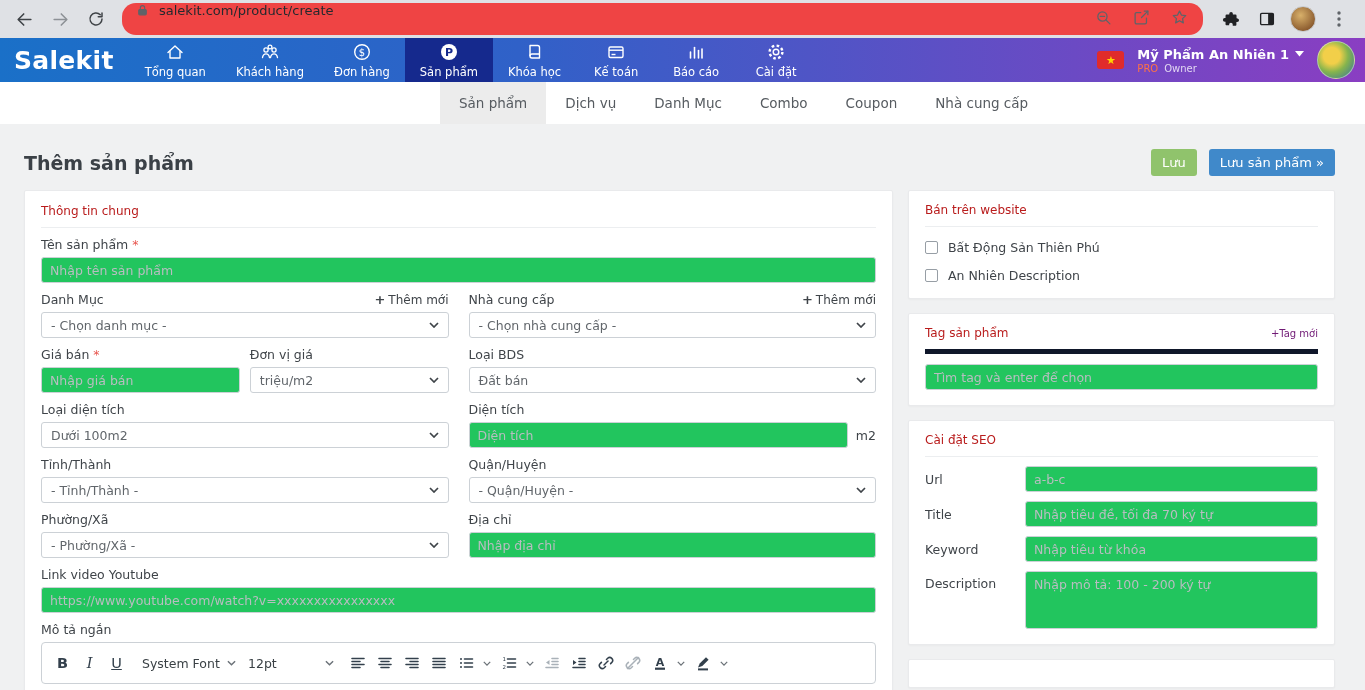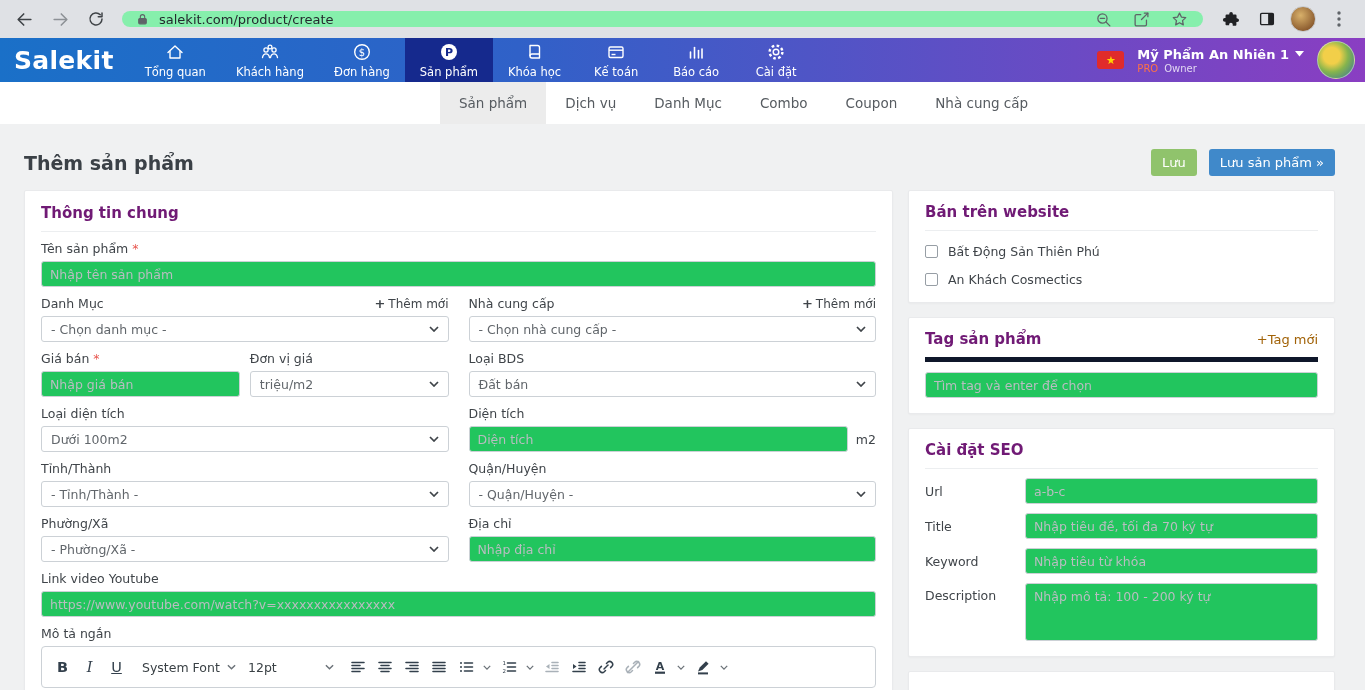--- a/index.html
+++ b/index.html
@@ -2,21 +2,21 @@
 <html><head>
 <meta charset="utf-8">
 <style>
   * { margin:0; padding:0; box-sizing:border-box; }
   html,body { width:1365px; height:690px; }
   body { font-family:"DejaVu Sans","Liberation Sans",sans-serif; background:#f0f1f2; overflow:hidden; }
 
   
   .browser { height:38px; background:#dfe1e5; display:flex; align-items:center; padding:0 10px 0 8px; gap:4px; }
   .b-btn { width:32px; height:32px; display:flex; align-items:center; justify-content:center; flex:0 0 auto; }
-  .omnibox { flex:1; height:16px; background:#86efac; border-radius:14px; display:flex; align-items:center; padding:0 10px 0 14px; gap:10px; margin:0 8px 0 6px; }
+  .omnibox { flex:1; height:32px; background:#ef4444; border-radius:14px; display:flex; padding:0 10px 0 14px; gap:10px; margin:0 8px 0 6px; }
   .omnibox .url { font-size:13px; color:#24292e; }
   .omni-spacer { flex:1; }
   .o-icon { width:28px; height:28px; display:flex; align-items:center; justify-content:center; color:#5f6368; }
   .chrome-avatar { width:26px; height:26px; border-radius:50%; background:radial-gradient(circle at 40% 35%, #d8b06a, #8a5a2e 75%); border:1px solid #c8cbcf; }
 
   
   .navbar { height:44px; background:linear-gradient(90deg,#1a70c8 0%, #3061c8 38%, #8a3ec2 100%); display:flex; align-items:stretch; color:#fff; }
   .logo { display:flex; align-items:center; padding:0 16px 0 14px; font-size:25px; font-weight:bold; letter-spacing:.3px; }
   .nav-items { display:flex; align-items:stretch; }
   .nav-item { display:flex; flex-direction:column; align-items:center; justify-content:center; gap:3px; padding:0 15px; min-width:80px; cursor:pointer; }
@@ -43,24 +43,24 @@
   .page-title { font-size:19px; font-weight:700; color:#3b4147; }
   .head-buttons { display:flex; gap:12px; }
   .btn { border-radius:3px; font-size:13px; padding:6px 11px; color:#fff; cursor:pointer; white-space:nowrap; }
   .btn-green { background:#90c36c; }
   .btn-blue { background:#4089ca; }
 
   .columns { display:flex; gap:15px; align-items:flex-start; }
   .main-card { flex:1; background:#fff; border:1px solid #e9eaec; border-radius:2px; padding:13px 16px 24px; box-shadow:0 1px 2px rgba(0,0,0,.03); }
   .aside { width:427px; display:flex; flex-direction:column; gap:14px; }
   .card { background:#fff; border:1px solid #e9eaec; border-radius:2px; padding:12px 16px 15px; box-shadow:0 1px 2px rgba(0,0,0,.03); }
-  .card-title { font-size:15px; color:#701a75; padding-bottom:9px; border-bottom:1px solid #eceef0;font-weight:bold; }
+  .card-title { font-size:12px; color:#b91c1c; padding-bottom:9px; border-bottom:1px solid #eceef0; }
   .card-title-row { display:flex; justify-content:space-between; align-items:baseline; border-bottom:5px solid #0f172a; padding-bottom:9px; }
   .card-title-row .card-title { border:none; padding:0; }
-  .add-tag { font-size:13px; color:#a16207; cursor:pointer; }
+  .add-tag { font-size:10px; color:#701a75; cursor:pointer; }
 
   .field { margin-top:8px; }
   .flabel { font-size:12.5px; line-height:17px; color:#3f4449; margin-bottom:4px; display:flex; align-items:center; }
   .req { color:#e8564f; margin-left:4px; }
   .label-row { display:flex; justify-content:space-between; align-items:center; margin-bottom:4px; }
   .add-link { font-size:12px; color:#3f4449; display:flex; align-items:center; gap:3px; cursor:pointer; }
   .add-link b { font-size:13px; line-height:1; }
 
   .input { height:26px; border:1px solid #ccd1d6; border-radius:3px; width:100%; padding:4px 8px; font-size:12.5px; color:#555; font-family:inherit; background:#22c55e; outline:none; }
   .input::placeholder { color:#b9bdc1; }
@@ -540,21 +540,21 @@
 
     <div class="aside">
       <div class="card">
         <div class="card-title">Bán trên website</div>
         <div class="chk-row">
           <span class="checkbox"></span>
           <span>Bất Động Sản Thiên Phú</span>
         </div>
         <div class="chk-row">
           <span class="checkbox"></span>
-          <span>An Khách Cosmectics</span>
+          <span>An Nhiên Description</span>
         </div>
       </div>
 
       <div class="card">
         <div class="card-title-row">
           <span class="card-title">Tag sản phẩm</span>
           <span class="add-tag">+Tag mới</span>
         </div>
         <div class="field" style="margin-top:10px">
           <input class="input" placeholder="Tìm tag và enter để chọn" style="">

